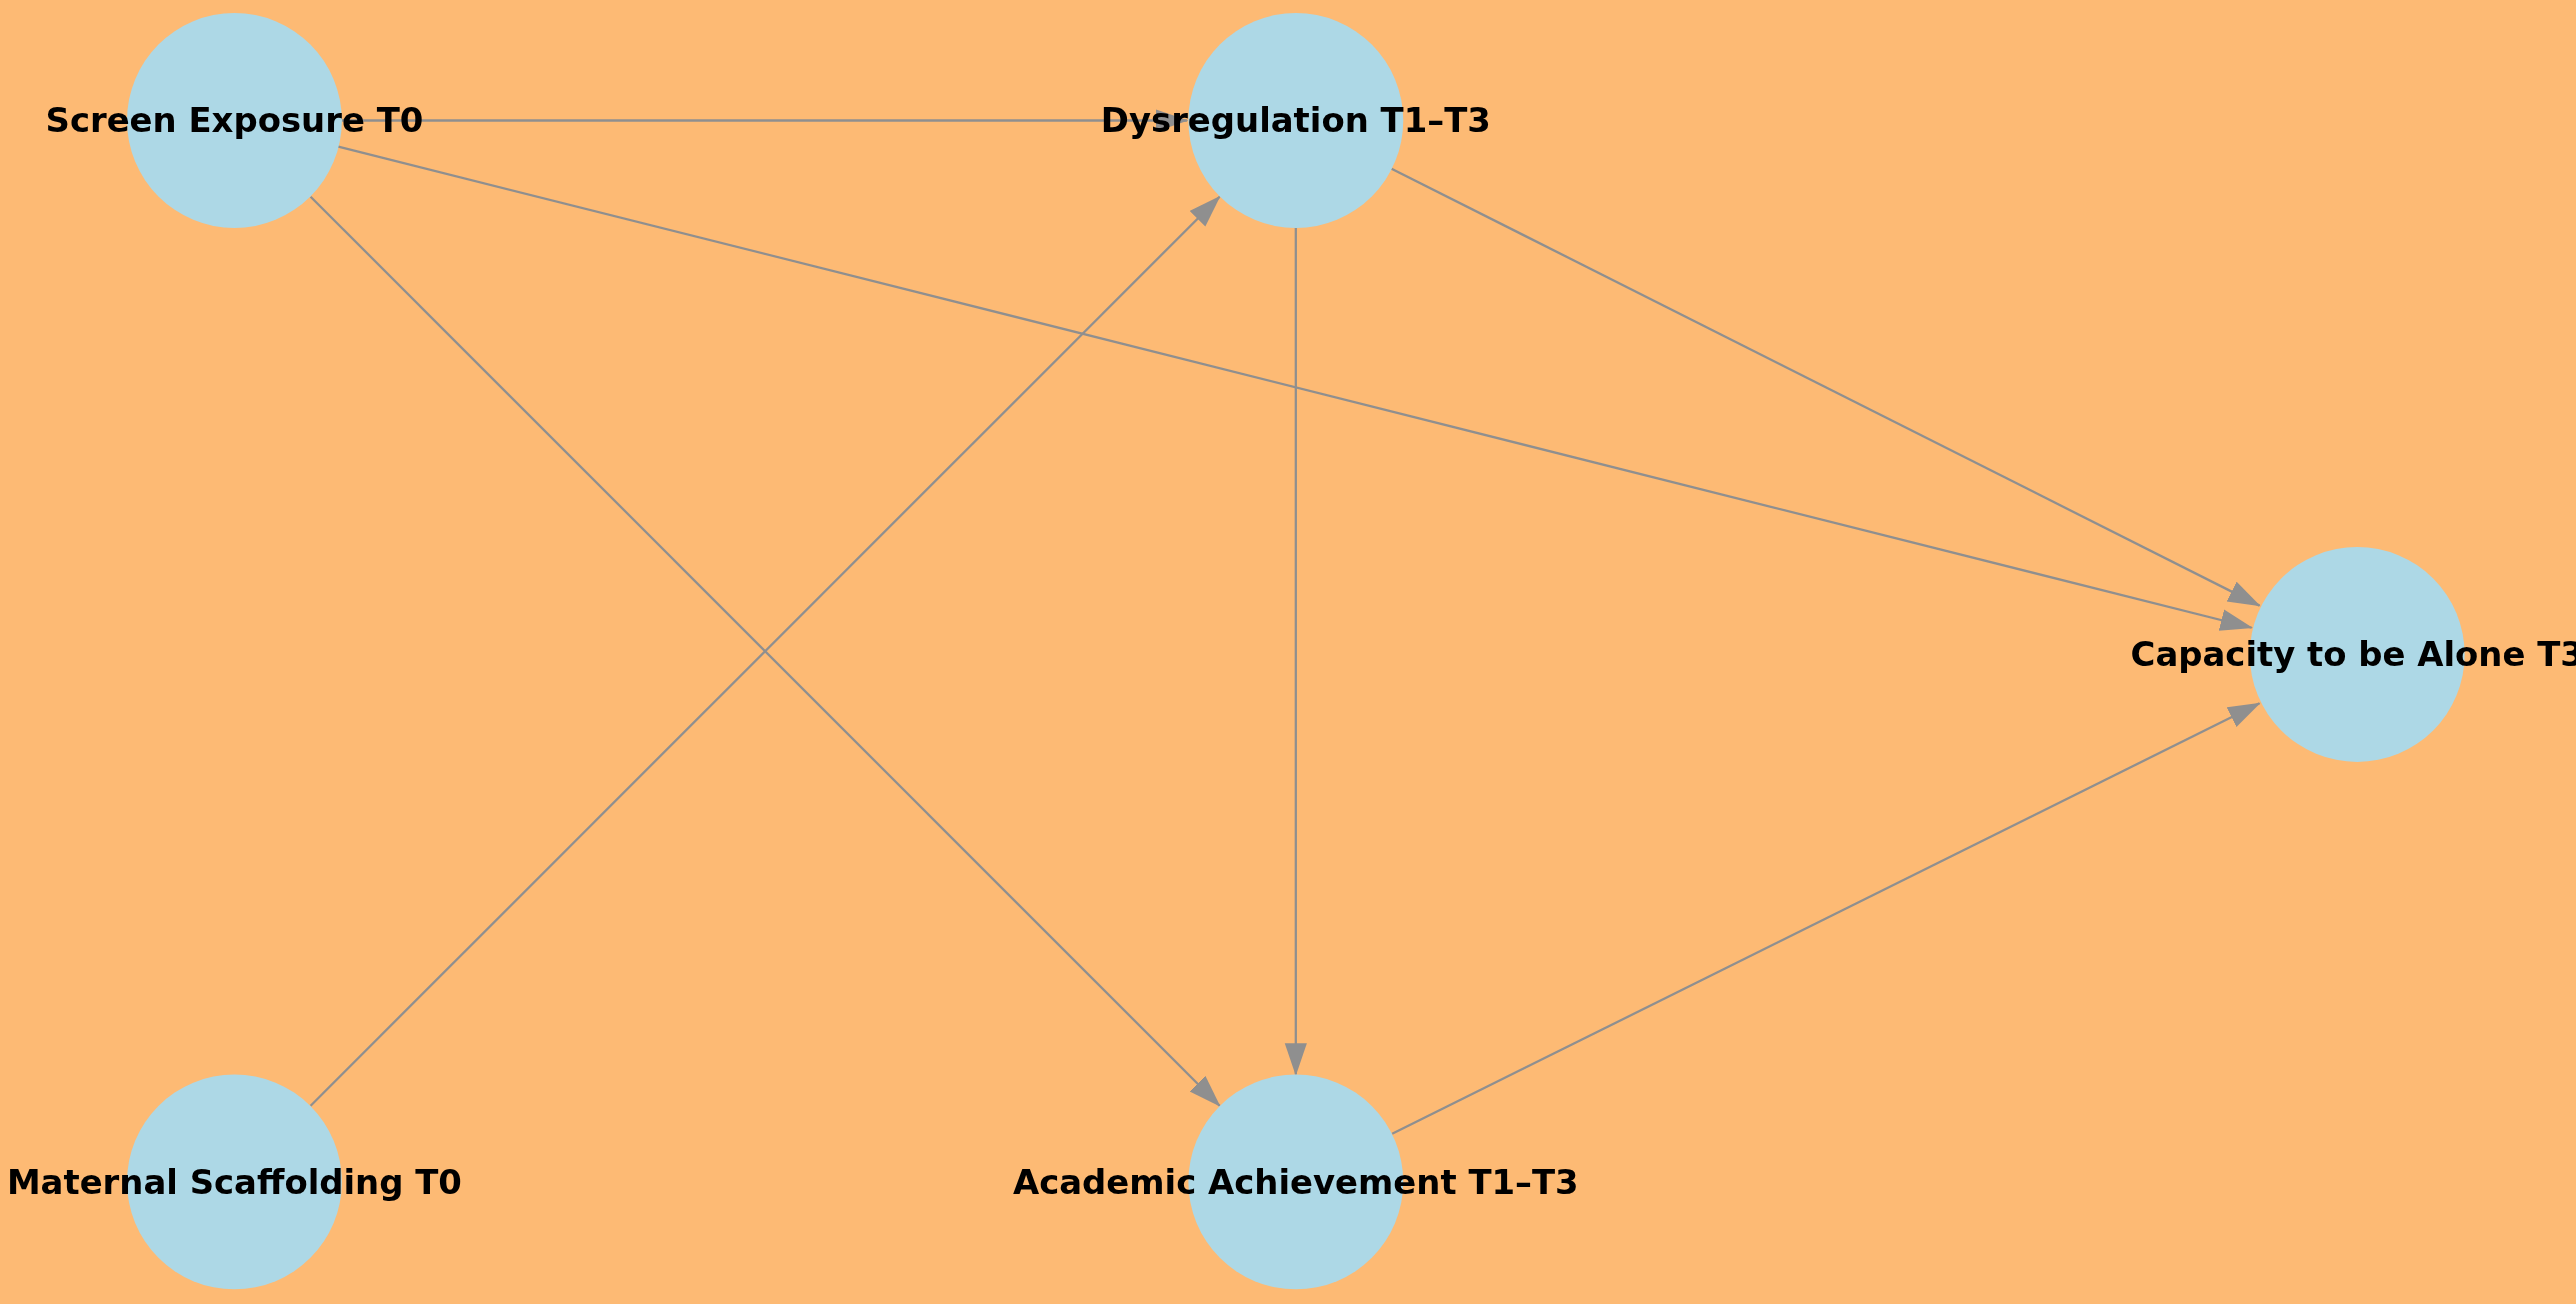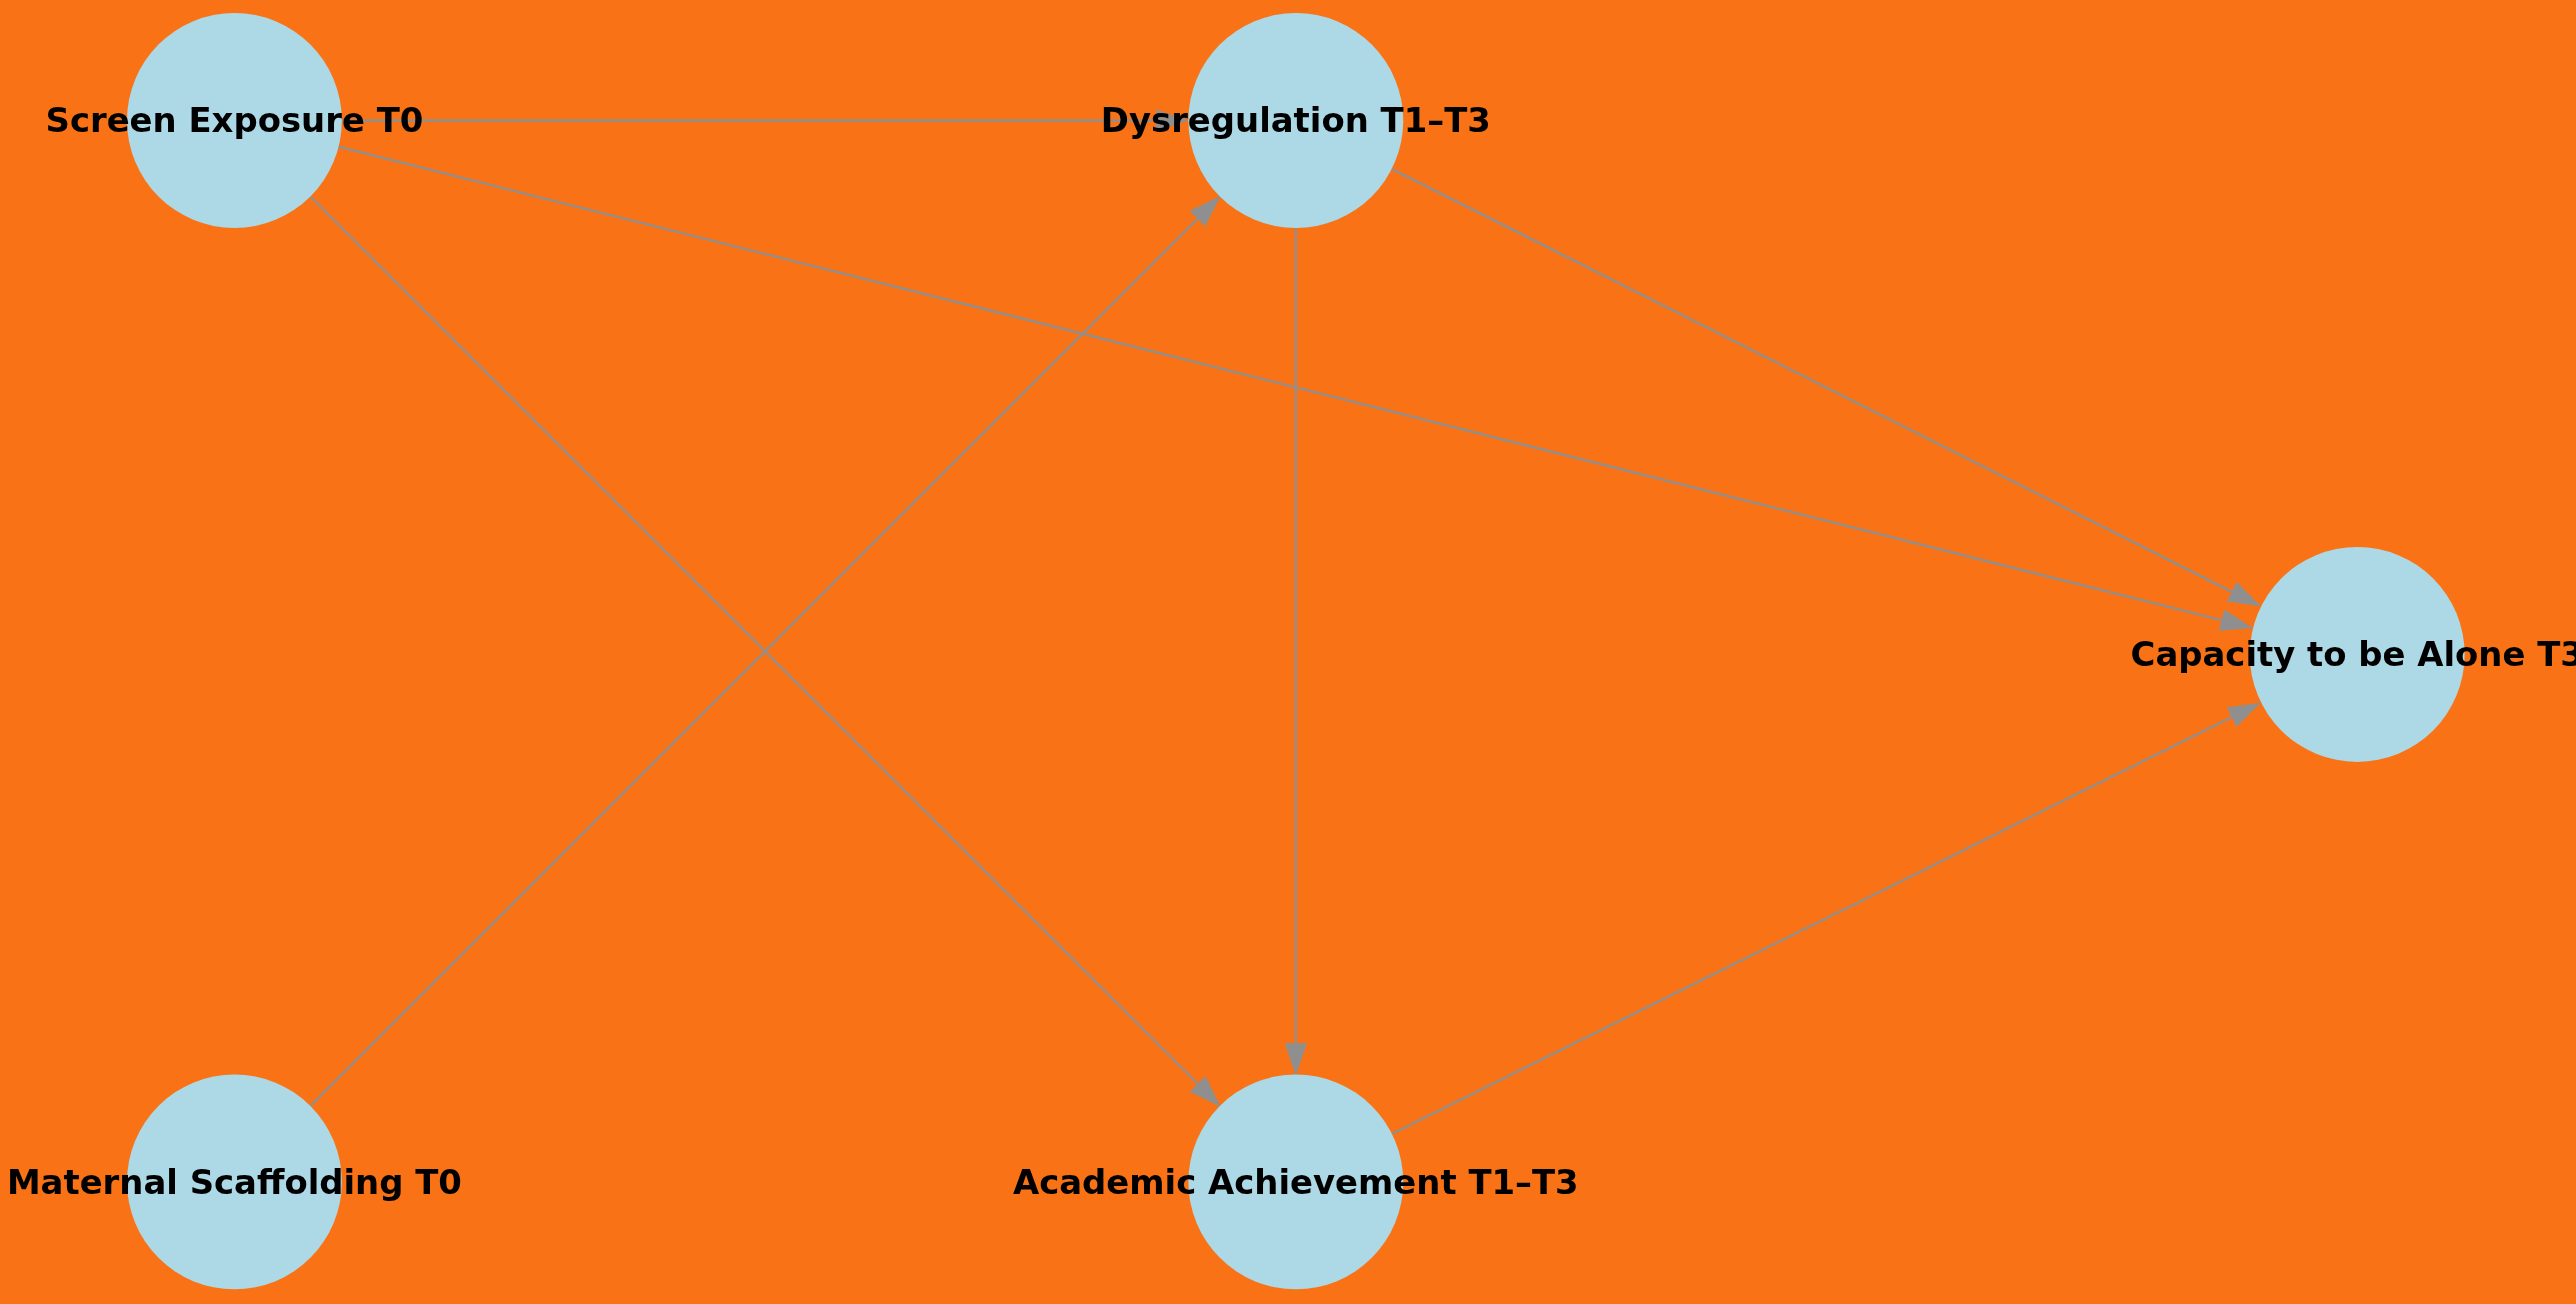--- a/index.html
+++ b/index.html
@@ -8,21 +8,21 @@
     width: 2576px;
     height: 1305px;
     background: #ffffff;
     overflow: hidden;
     font-family: "DejaVu Sans", sans-serif;
   }
   #stage {
     position: relative;
     width: 2576px;
     height: 1305px;
-    background: #f97316;
+    background: #fdba74;
   }
   svg { display: block; }
   .edge-line {
     fill: none;
     stroke-width: 3.5px;
   }
   .node-circle { stroke: none; }
   .node-label {
     font-family: "DejaVu Sans", sans-serif;
     font-size: 52px;

